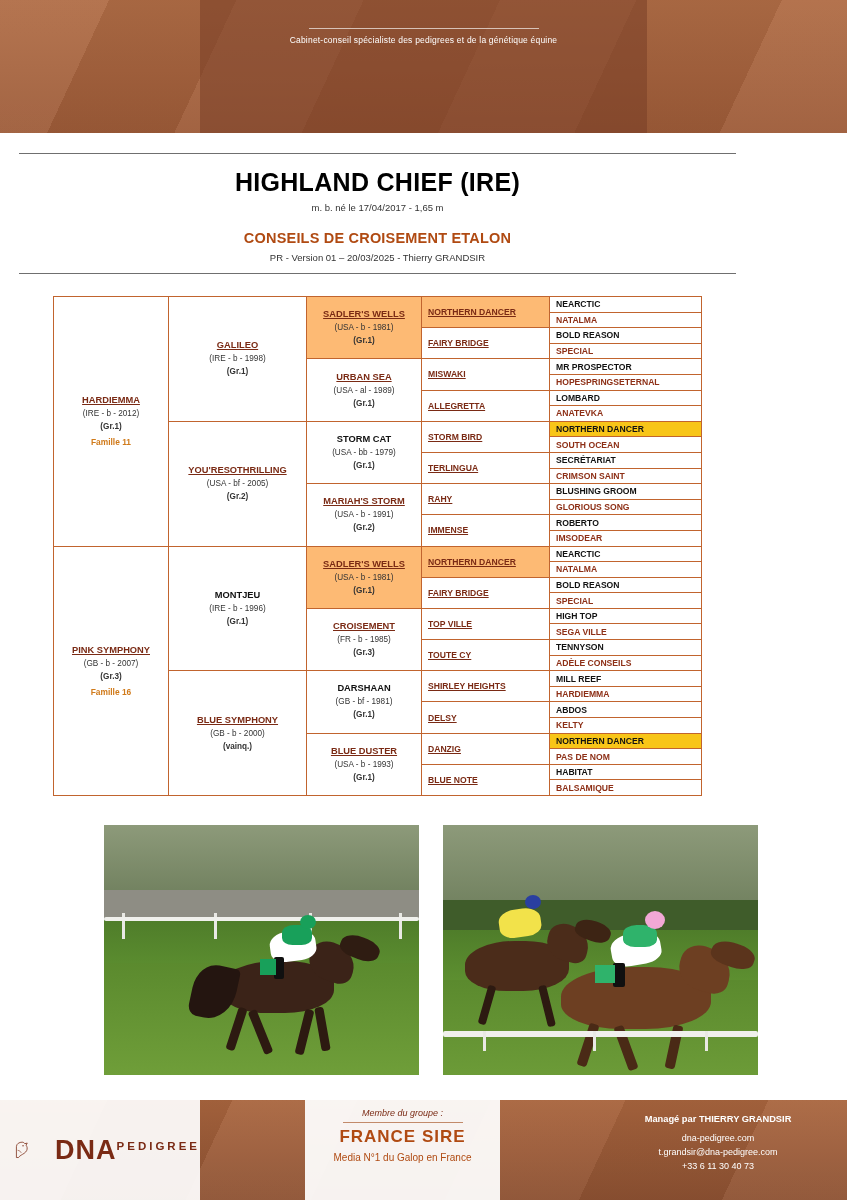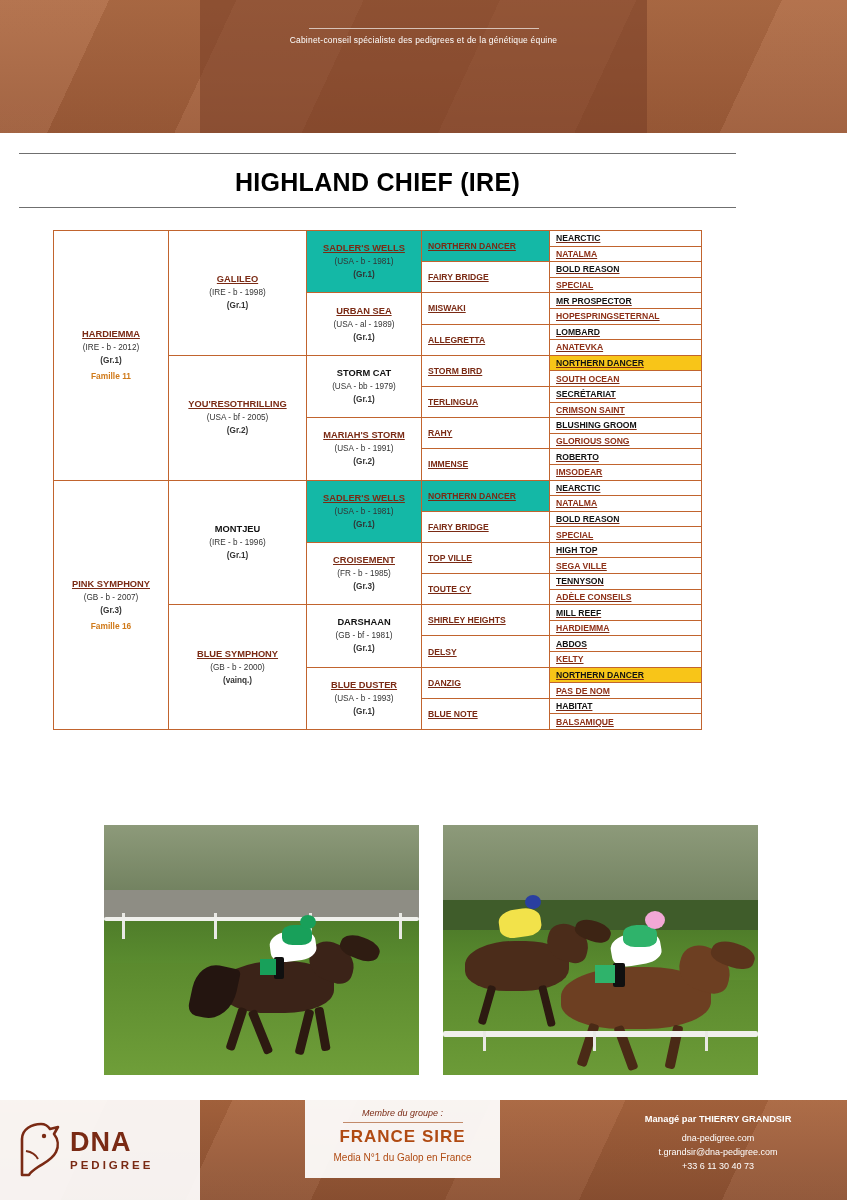--- a/index.html
+++ b/index.html
@@ -55,23 +55,23 @@
   .c2{width:138px;}
   .c3{width:115px;}
   .c4{width:128px;}
   .c5{width:152px;}
   .cell-pad{padding:4px 2px;}
   .nm{display:block;font-size:9.3px;font-weight:bold;text-decoration:underline;color:#7a2a14;}
   .nm-plain{display:block;font-size:9.3px;font-weight:bold;color:#111;}
   .meta{display:block;font-size:8.2px;font-weight:normal;color:#333;margin-top:2px;}
   .gr{display:block;font-size:8.2px;font-weight:bold;color:#333;margin-top:1px;}
   .fam{display:block;font-size:8.4px;font-weight:bold;color:#d07a1a;margin-top:3px;}
-  td.peach{background:#14b8a6;}
+  td.peach{background:#fdba74;}
   td.gold{background:#f8c518;}
-  td.g5{height:14.6px;font-size:8.5px;text-decoration:underline;}
+  td.g5{height:14.6px;font-size:8.5px;}
   td.g5 .t{display:block;padding:0 0 0 6px;text-align:left;font-weight:bold;}
   .dark{color:#111;}
   .red{color:#8d2f16;}
   td.g4{font-size:8.7px;}
   td.g4 .t{display:block;padding:0 0 0 6px;text-align:left;font-weight:bold;text-decoration:underline;}
 
   
   .photos{position:absolute;left:0;top:820px;width:847px;height:260px;}
   .photo{position:absolute;overflow:hidden;}
   .photo-left{left:104px;top:5px;width:315px;height:250px;}
@@ -104,25 +104,25 @@
     background:#9d5b38;
     background-image:
       linear-gradient(115deg, rgba(255,255,255,.06) 0 12%, rgba(0,0,0,.05) 12% 26%, rgba(255,255,255,.05) 26% 40%, rgba(0,0,0,.04) 40% 55%, rgba(255,255,255,.04) 55% 70%, rgba(0,0,0,.05) 70% 86%, rgba(255,255,255,.05) 86% 100%),
       linear-gradient(#a9653e,#8d5132);
   }
   .footer-left{
     position:absolute;left:0;top:0;width:200px;height:100px;
     background:rgba(255,255,255,.92);
     display:flex;align-items:center;gap:6px;padding-left:14px;box-sizing:border-box;
   }
-  .logo-text{display:flex;flex-direction:column;line-height:1;}
+  .logo-text{display:flex;flex-direction:row;line-height:1;margin-left:20px;}
   .logo-dna{font-size:27px;font-weight:bold;color:#7a2a14;letter-spacing:1px;}
   .logo-ped{font-size:11.5px;font-weight:bold;color:#7a2a14;letter-spacing:3px;margin-top:4px;}
   .footer-mid{
-    position:absolute;left:305px;top:0;width:195px;height:78px;
+    position:absolute;left:305px;top:0;width:195px;height:100px;
     background:rgba(255,255,255,.93);
     text-align:center;box-sizing:border-box;padding-top:8px;
   }
   .fm-1{font-size:9px;color:#7a2a14;font-style:italic;}
   .fm-line{width:120px;height:1px;background:#c28a6a;margin:4px auto;}
   .fm-2{font-size:17px;font-weight:bold;color:#b04a12;letter-spacing:1px;}
   .fm-3{font-size:10px;color:#b04a12;margin-top:5px;}
   .footer-right{
     position:absolute;right:14px;top:14px;width:230px;text-align:center;color:#fff;
   }
@@ -137,20 +137,23 @@
   <div class="header-inner">
     <div class="h-rule"></div>
     <div class="h-sub">Cabinet-conseil spécialiste des pedigrees et de la génétique équine</div>
   </div>
 </div>
 
 <div class="sheet">
   <div class="rule-top"></div>
   <div class="title-zone">
     <div class="horse-name">HIGHLAND CHIEF (IRE)</div>
+    <div class="horse-sub">m. b. né le 17/04/2017 - 1,65 m</div>
+    <div class="conseil">CONSEILS DE CROISEMENT ETALON</div>
+    <div class="version">PR - Version 01 – 20/03/2025 - Thierry GRANDSIR</div>
   </div>
   <div class="rule-bot"></div>
 
   <div class="ped-wrap">
   <table class="ped">
     <colgroup>
       <col class="c1">
           <col class="c2">
           <col class="c3">
           <col class="c4">

